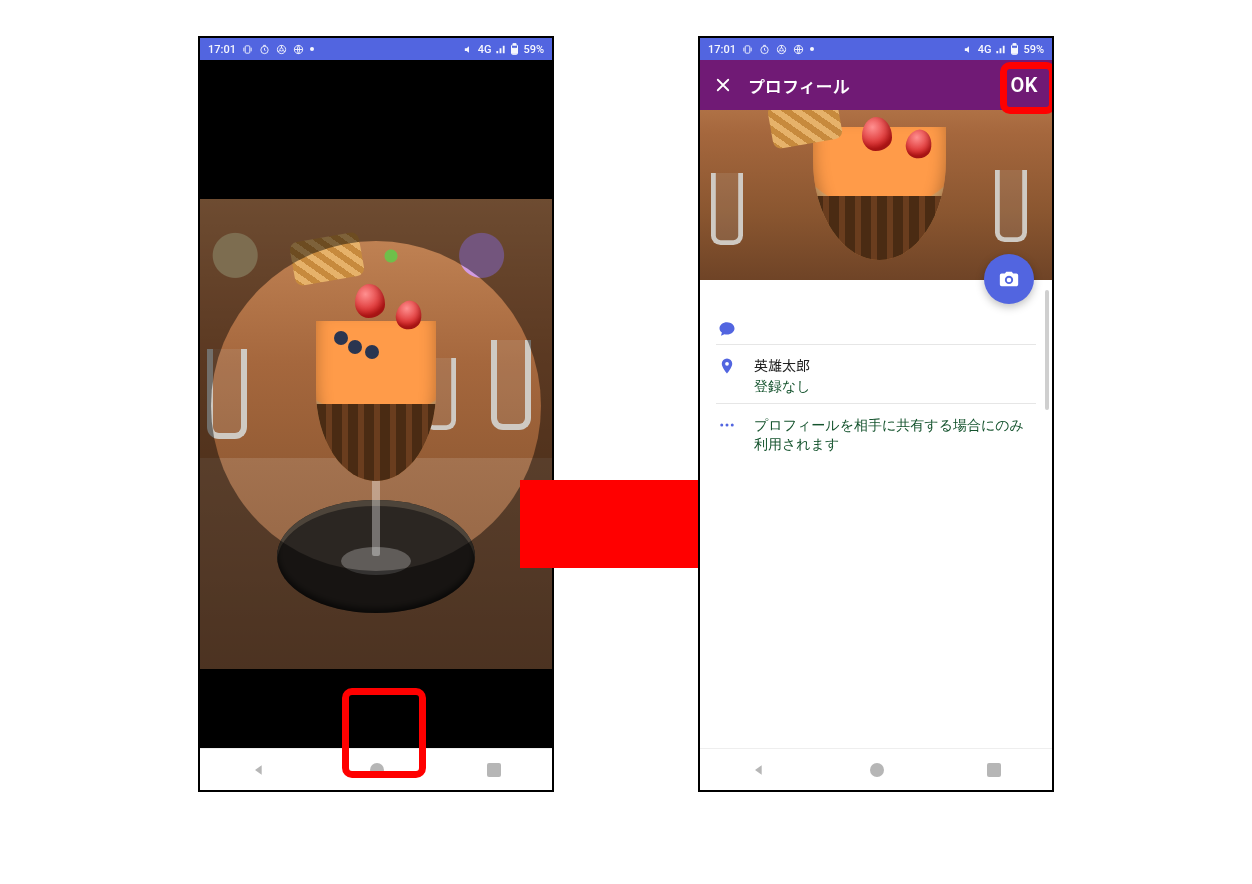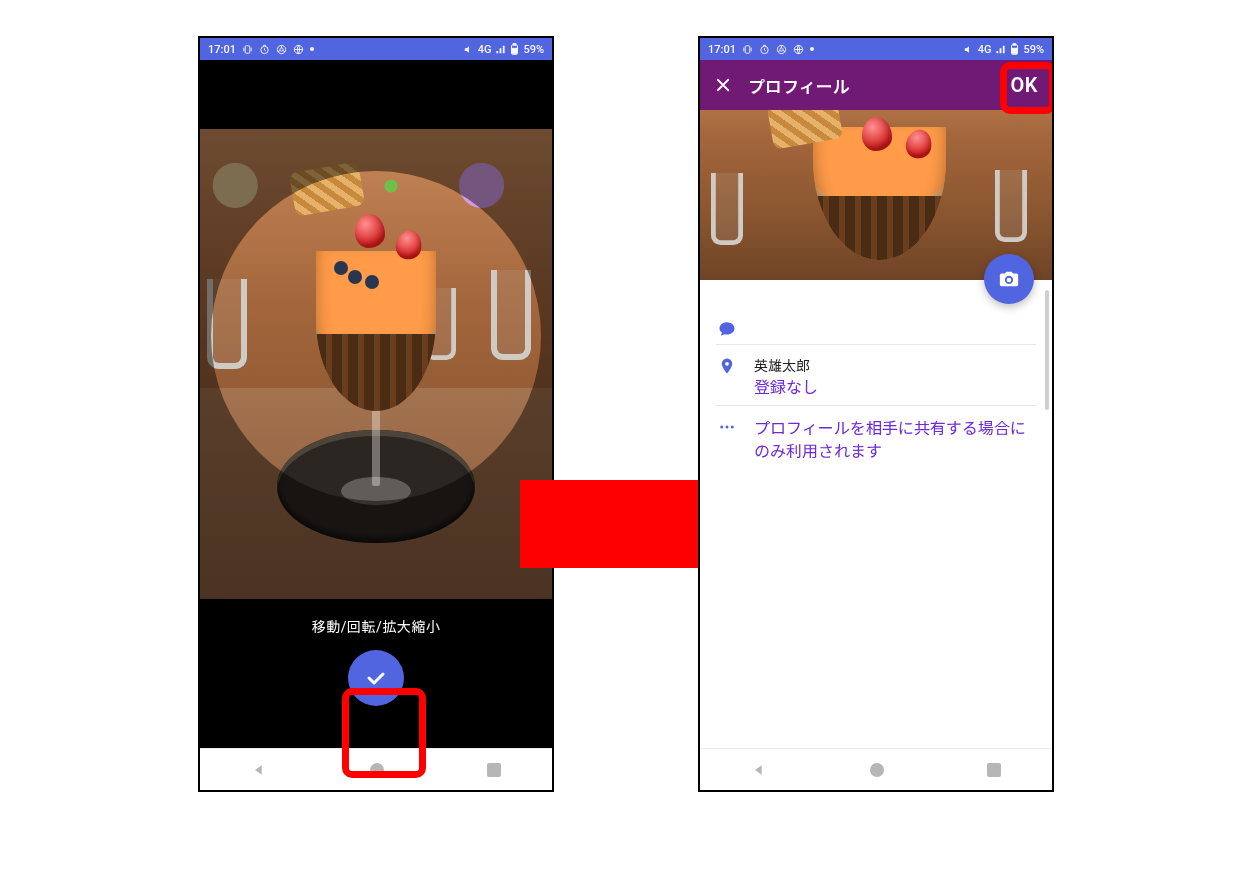--- a/index.html
+++ b/index.html
@@ -70,21 +70,21 @@
     .header-photo .glass-cup { left:32%; top:10%; width:38%; height:78%; }
     .camera-fab { position:absolute; top: 216px; right: 18px; width: 50px; height: 50px; border-radius:50%; background:#5265E0; display:flex; align-items:center; justify-content:center; box-shadow: 0 3px 8px rgba(0,0,0,.25); z-index:4; }
     .profile-body { position:absolute; top:242px; left:0; right:0; bottom:42px; overflow:auto; padding: 28px 16px 16px 16px; background:#fff; }
     .scroll-ind { position:absolute; right:3px; top:10px; width:4px; height:120px; background:#cfcfcf; border-radius:2px; }
     .row { display:flex; gap:16px; padding: 10px 0 6px; border-bottom: 1px solid #e6e6e6; align-items:flex-start; }
     .row.noline { border-bottom:none; }
     .ric { width:22px; display:flex; justify-content:center; padding-top:2px; }
     .rtxt { flex:1; }
     .rtitle { font-size: 14px; color:#222; }
     .rtitle.placeholder { color:#9e9e9e; }
-    .rsub   { font-size: 16px; color:#6d28d9; margin-top:2px; line-height:1.4; }
+    .rsub   { font-size: 14px; color:#14532d; margin-top:2px; line-height:1.4;font-family:Liberation Serif, serif; }
 
     
     .big-arrow { position:absolute; left: 520px; top: 480px; }
     .big-arrow .shaft { width: 180px; height: 88px; background:#FF0000; }
     .big-arrow .head  { position:absolute; left:180px; top:-44px; width:0; height:0; border-top:88px solid transparent; border-bottom:88px solid transparent; border-left:88px solid #FF0000; }
 
     svg { display:block; }
   </style>
 </head>
 <body>
@@ -165,28 +165,20 @@
             <div class="blueb x2"></div>
             <div class="blueb x3"></div>
           <div class="berry b1"></div>
             <div class="berry b2"></div>
           <div class="crop-mask">
               <div class="crop-circle"></div>
             </div>
         </div>
       </div>
 
-      <div class="crop-footer">
-        <div class="crop-hint">移動/回転/拡大縮小</div>
-        <div class="check-btn">
-          <svg width="24" height="24" viewBox="0 0 24 24" fill="none" stroke="#fff" stroke-width="3" stroke-linecap="round" stroke-linejoin="round">
-              <polyline points="5 12 10 17 19 8"></polyline>
-            </svg>
-        </div>
-      </div>
     </div>
 
     <div class="highlight" style="left:142px; top:650px; width:84px; height:90px;"></div>
 
     <div class="navbar">
       <div>
         <svg class="nav-tri" viewBox="0 0 24 24" fill="#b6b6b6">
             <path d="M16 5v14L6 12z"></path>
           </svg>
       </div>

